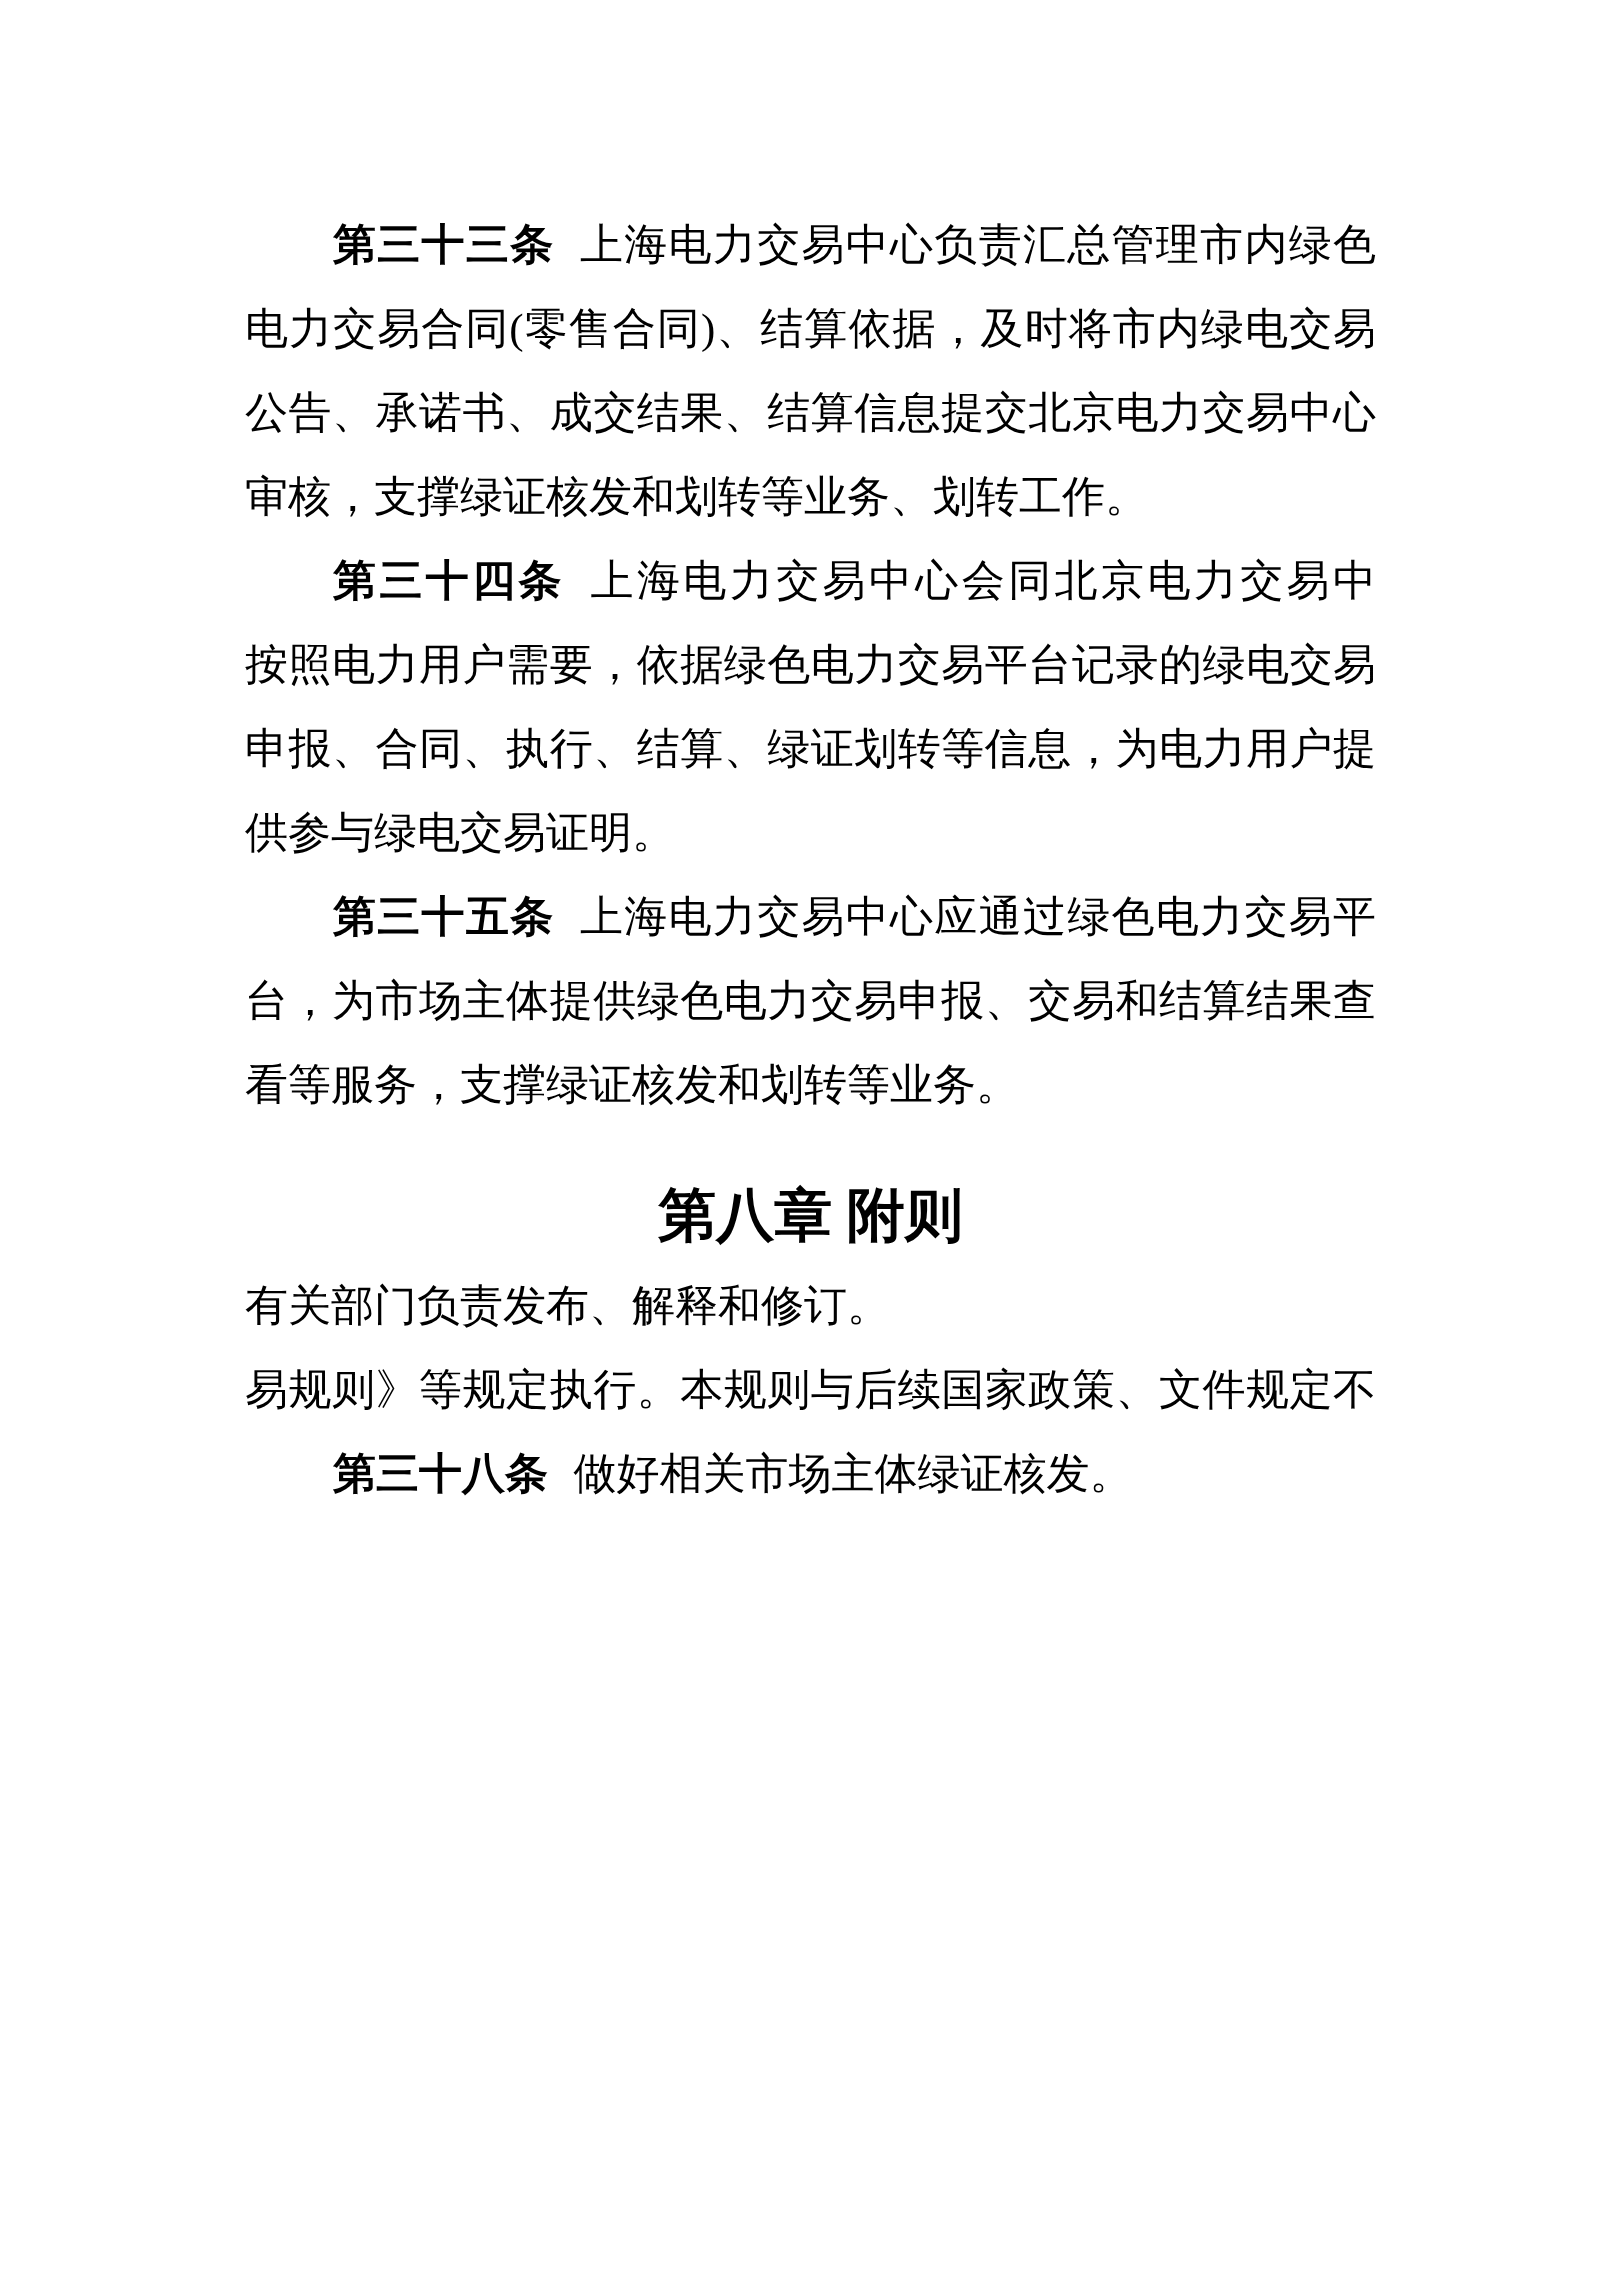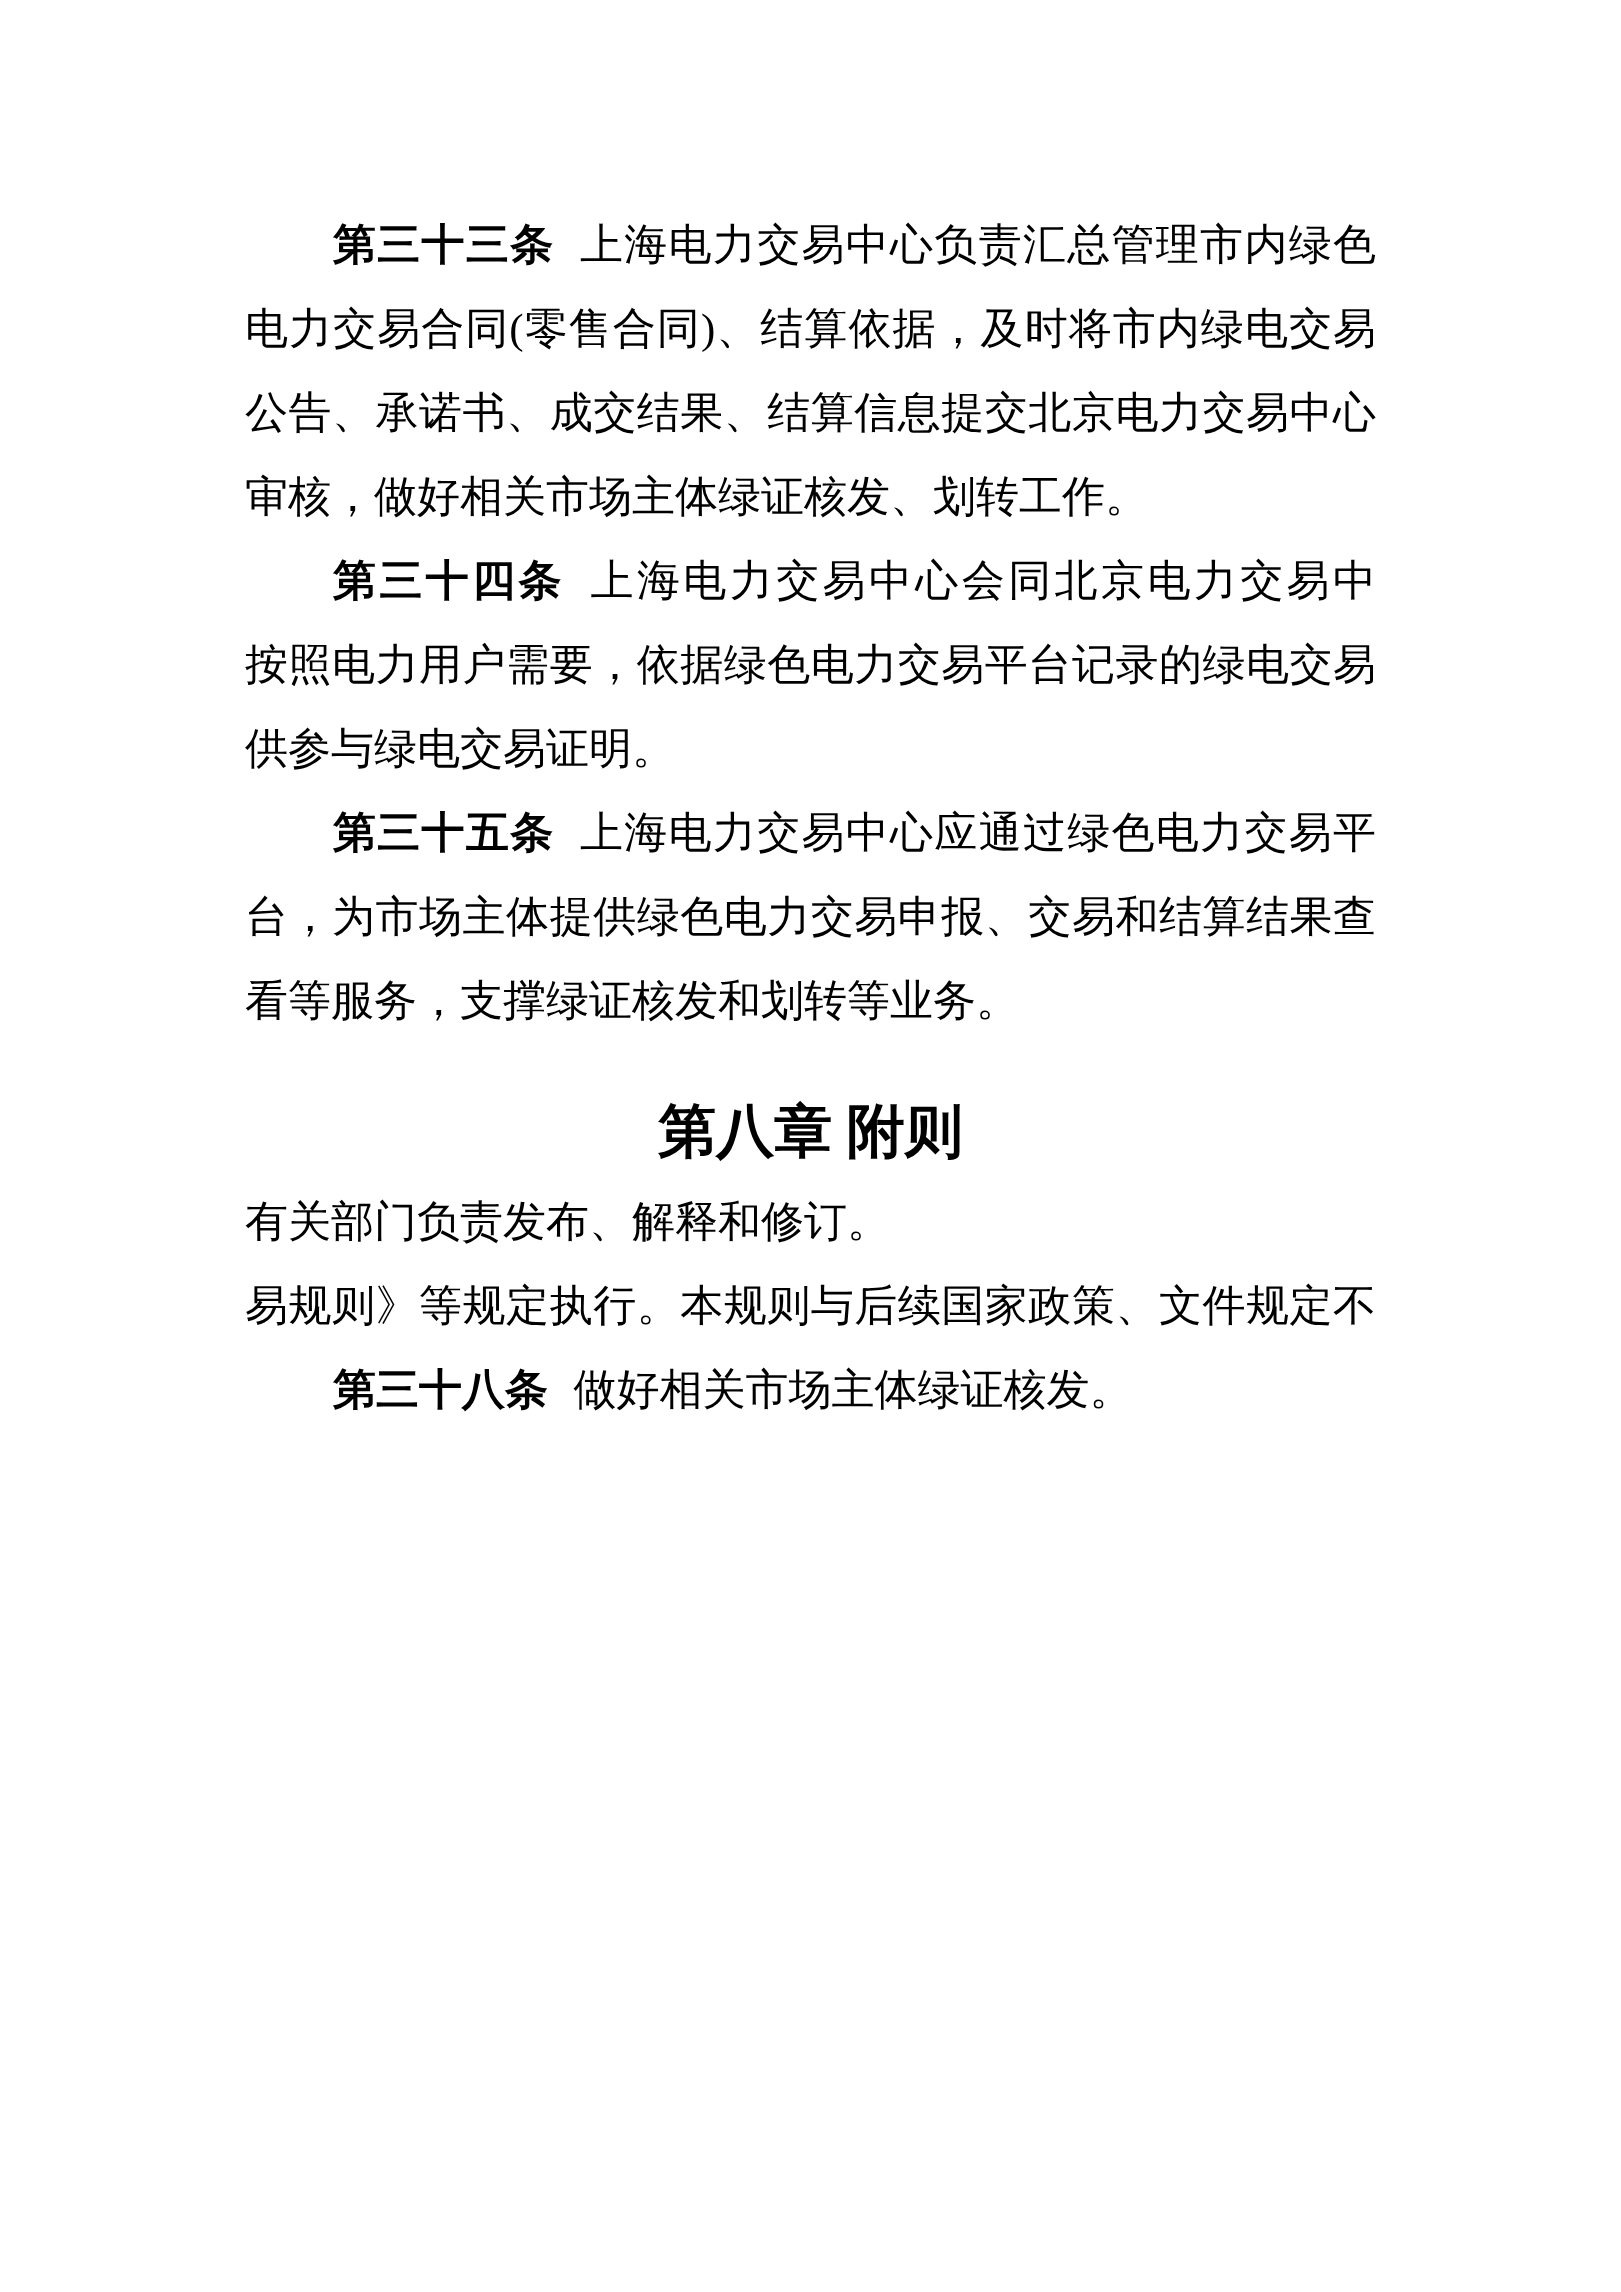--- a/index.html
+++ b/index.html
@@ -46,26 +46,27 @@
 <body>
 
 <div class="page">
   <div class="content">
 
     <div class="line first">
       <span class="art">第三十三条</span><span>上海电力交易中心负责汇总管理市内绿色</span>
     </div>
     <div class="line full">电力交易合同(零售合同)、结算依据，及时将市内绿电交易</div>
     <div class="line full">公告、承诺书、成交结果、结算信息提交北京电力交易中心</div>
-    <div class="line end">审核，做好相关市场主体绿证核发、划转工作。</div>
+    <div class="line end">审核，支撑绿证核发和划转等业务、划转工作。</div>
 
     <div class="line first">
       <span class="art">第三十四条</span><span>上海电力交易中心会同北京电力交易中心，</span>
     </div>
     <div class="line full">按照电力用户需要，依据绿色电力交易平台记录的绿电交易</div>
+    <div class="line full">申报、合同、执行、结算、绿证划转等信息，为电力用户提</div>
     <div class="line end">供参与绿电交易证明。</div>
 
     <div class="line first">
       <span class="art">第三十五条</span><span>上海电力交易中心应通过绿色电力交易平</span>
     </div>
     <div class="line full">台，为市场主体提供绿色电力交易申报、交易和结算结果查</div>
     <div class="line end">看等服务，支撑绿证核发和划转等业务。</div>
 
     <div class="heading">第八章 附则</div>
 

